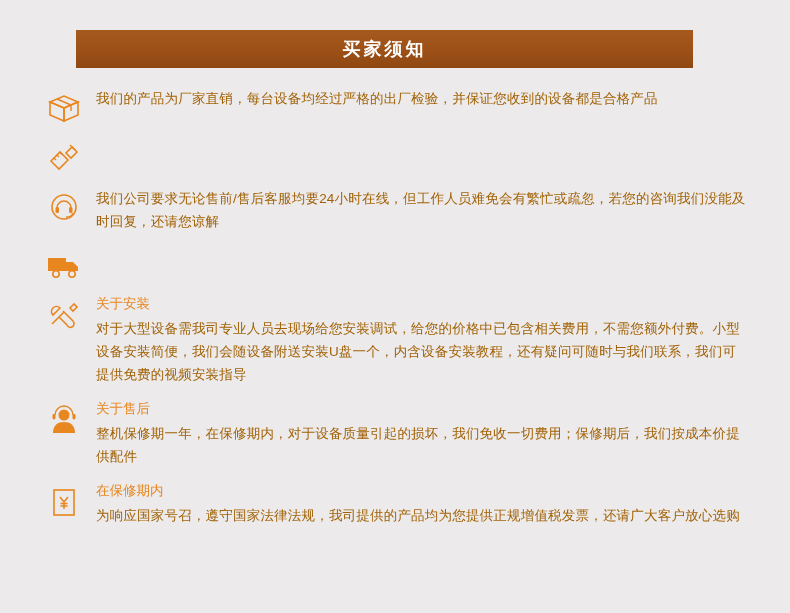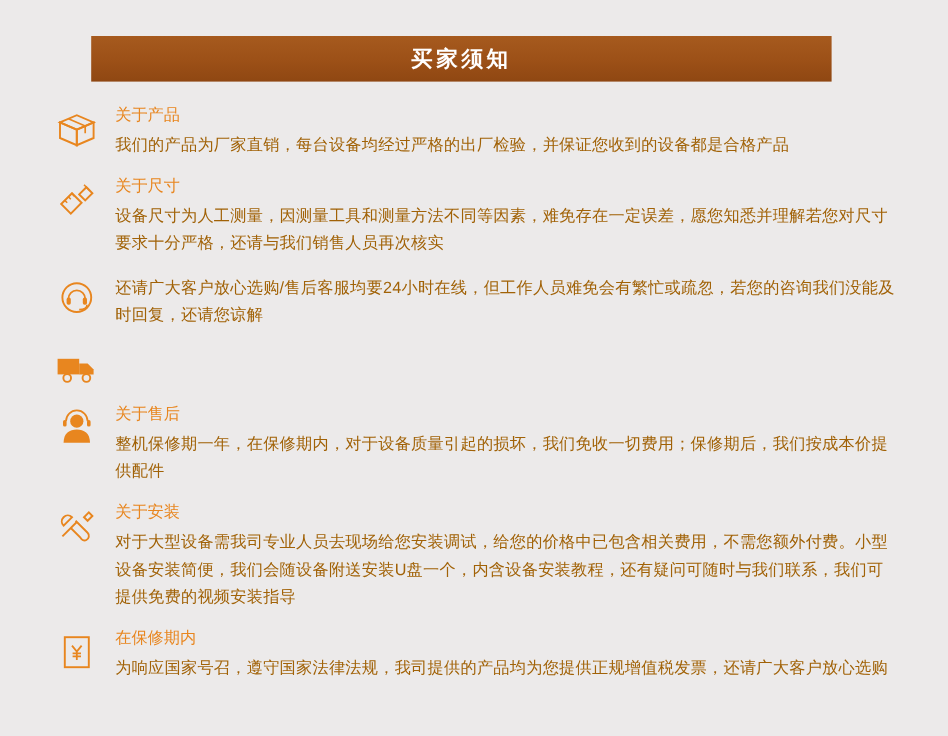--- a/index.html
+++ b/index.html
@@ -93,63 +93,72 @@
     <div class="item">
       <div class="icon-cell">
         <svg width="36" height="32" viewBox="0 0 36 32" fill="none" stroke="#e8861f" stroke-width="1.6">
           <path d="M4 11 L18 5 L32 11 L18 17 Z" fill="none"></path>
           <path d="M4 11 L4 24 L18 30 L18 17 Z" fill="none"></path>
           <path d="M32 11 L32 24 L18 30 L18 17 Z" fill="none"></path>
           <path d="M11 8 L25 14 M25 14 L25 20" stroke-width="1.4"></path>
         </svg>
       </div>
       <div class="text-cell">
-        <p class="item-title">关于产品</p>
         <p class="item-body">我们的产品为厂家直销，每台设备均经过严格的出厂检验，并保证您收到的设备都是合格产品</p>
       </div>
     </div>
 
     <div class="item">
       <div class="icon-cell">
         <svg width="36" height="32" viewBox="0 0 36 32" fill="none" stroke="#e8861f" stroke-width="1.6">
           <path d="M5 20 L14 11 L22 19 L13 28 Z" fill="none"></path>
           <path d="M8 17 L10 19 M11 14 L13 16 M14 11.5 L16 13.5" stroke-width="1.3"></path>
           <path d="M20 12 L26 6 L31 11 L25 17 Z" fill="none"></path>
           <path d="M24 4 L29 9" stroke-width="1.3"></path>
         </svg>
-      </div>
-      <div class="text-cell">
-        <p class="item-title">关于尺寸</p>
-        <p class="item-body">设备尺寸为人工测量，因测量工具和测量方法不同等因素，难免存在一定误差，愿您知悉并理解若您对尺寸要求十分严格，还请与我们销售人员再次核实</p>
       </div>
     </div>
 
     <div class="item">
       <div class="icon-cell">
         <svg width="34" height="32" viewBox="0 0 34 32" fill="none" stroke="#e8861f" stroke-width="1.6">
           <circle cx="17" cy="16" r="12" fill="none"></circle>
           <path d="M10 17 A7 7 0 0 1 24 17" fill="none" stroke-width="1.5"></path>
           <rect x="8.5" y="16" width="3.5" height="6" rx="1.5" fill="#e8861f" stroke="none"></rect>
           <rect x="22" y="16" width="3.5" height="6" rx="1.5" fill="#e8861f" stroke="none"></rect>
           <path d="M25.5 22 C25.5 25 22 26 19 26" stroke-width="1.3"></path>
         </svg>
       </div>
       <div class="text-cell">
-        <p class="item-body">还请广大客户放心选购/售后客服均要24小时在线，但工作人员难免会有繁忙或疏忽，若您的咨询我们没能及时回复，还请您谅解</p>
+        <p class="item-body">我们公司要求无论售前/售后客服均要24小时在线，但工作人员难免会有繁忙或疏忽，若您的咨询我们没能及时回复，还请您谅解</p>
       </div>
     </div>
 
     <div class="item">
       <div class="icon-cell">
         <svg width="38" height="30" viewBox="0 0 38 30" fill="none" stroke="#e8861f" stroke-width="1.6">
           <rect x="3" y="7" width="18" height="13" fill="#e8861f" stroke="none"></rect>
           <path d="M21 11 L28 11 L33 16 L33 20 L21 20 Z" fill="#e8861f" stroke="none"></path>
           <circle cx="11" cy="23" r="3.2" fill="none"></circle>
           <circle cx="27" cy="23" r="3.2" fill="none"></circle>
         </svg>
+      </div>
+    </div>
+
+    <div class="item">
+      <div class="icon-cell">
+        <svg width="36" height="32" viewBox="0 0 36 32" fill="none" stroke="#e8861f" stroke-width="1.6">
+          <path d="M6 25 L18 13 M14 9 C12 7 9 7 7 9 C5 11 5 14 7 16 L12 11 Z" fill="none"></path>
+          <path d="M17 12 L27 22 C29 24 28 27 26 28 C24 29 22 28 21 26 L13 18" fill="none"></path>
+          <path d="M28 5 L24 9 L27 12 L31 8 Z" fill="none"></path>
+        </svg>
+      </div>
+      <div class="text-cell">
+        <p class="item-title">关于安装</p>
+        <p class="item-body">对于大型设备需我司专业人员去现场给您安装调试，给您的价格中已包含相关费用，不需您额外付费。小型设备安装简便，我们会随设备附送安装U盘一个，内含设备安装教程，还有疑问可随时与我们联系，我们可提供免费的视频安装指导</p>
       </div>
     </div>
 
     <div class="item">
       <div class="icon-cell">
         <svg width="34" height="32" viewBox="0 0 34 32" fill="none" stroke="#e8861f" stroke-width="1.6">
           <circle cx="17" cy="11" r="5.5" fill="#e8861f" stroke="none"></circle>
           <path d="M6 29 C6 21 11 18 17 18 C23 18 28 21 28 29 Z" fill="#e8861f" stroke="none"></path>
           <path d="M8 11 A9 9 0 0 1 26 11" fill="none" stroke-width="1.4"></path>
           <rect x="5.5" y="10" width="3" height="5.5" rx="1.4" fill="#e8861f" stroke="none"></rect>
@@ -157,34 +166,20 @@
         </svg>
       </div>
       <div class="text-cell">
         <p class="item-title">关于售后</p>
         <p class="item-body">整机保修期一年，在保修期内，对于设备质量引起的损坏，我们免收一切费用；保修期后，我们按成本价提供配件</p>
       </div>
     </div>
 
     <div class="item">
       <div class="icon-cell">
-        <svg width="36" height="32" viewBox="0 0 36 32" fill="none" stroke="#e8861f" stroke-width="1.6">
-          <path d="M6 25 L18 13 M14 9 C12 7 9 7 7 9 C5 11 5 14 7 16 L12 11 Z" fill="none"></path>
-          <path d="M17 12 L27 22 C29 24 28 27 26 28 C24 29 22 28 21 26 L13 18" fill="none"></path>
-          <path d="M28 5 L24 9 L27 12 L31 8 Z" fill="none"></path>
-        </svg>
-      </div>
-      <div class="text-cell">
-        <p class="item-title">关于安装</p>
-        <p class="item-body">对于大型设备需我司专业人员去现场给您安装调试，给您的价格中已包含相关费用，不需您额外付费。小型设备安装简便，我们会随设备附送安装U盘一个，内含设备安装教程，还有疑问可随时与我们联系，我们可提供免费的视频安装指导</p>
-      </div>
-    </div>
-
-    <div class="item">
-      <div class="icon-cell">
         <svg width="32" height="32" viewBox="0 0 32 32" fill="none" stroke="#e8861f" stroke-width="1.6">
           <rect x="6" y="4" width="20" height="25" fill="none"></rect>
           <path d="M12 11 L16 16 L20 11 M16 16 L16 23 M12.5 17.5 L19.5 17.5 M12.5 20 L19.5 20" stroke-width="1.5"></path>
         </svg>
       </div>
       <div class="text-cell">
         <p class="item-title">在保修期内</p>
         <p class="item-body">为响应国家号召，遵守国家法律法规，我司提供的产品均为您提供正规增值税发票，还请广大客户放心选购</p>
       </div>
     </div>

